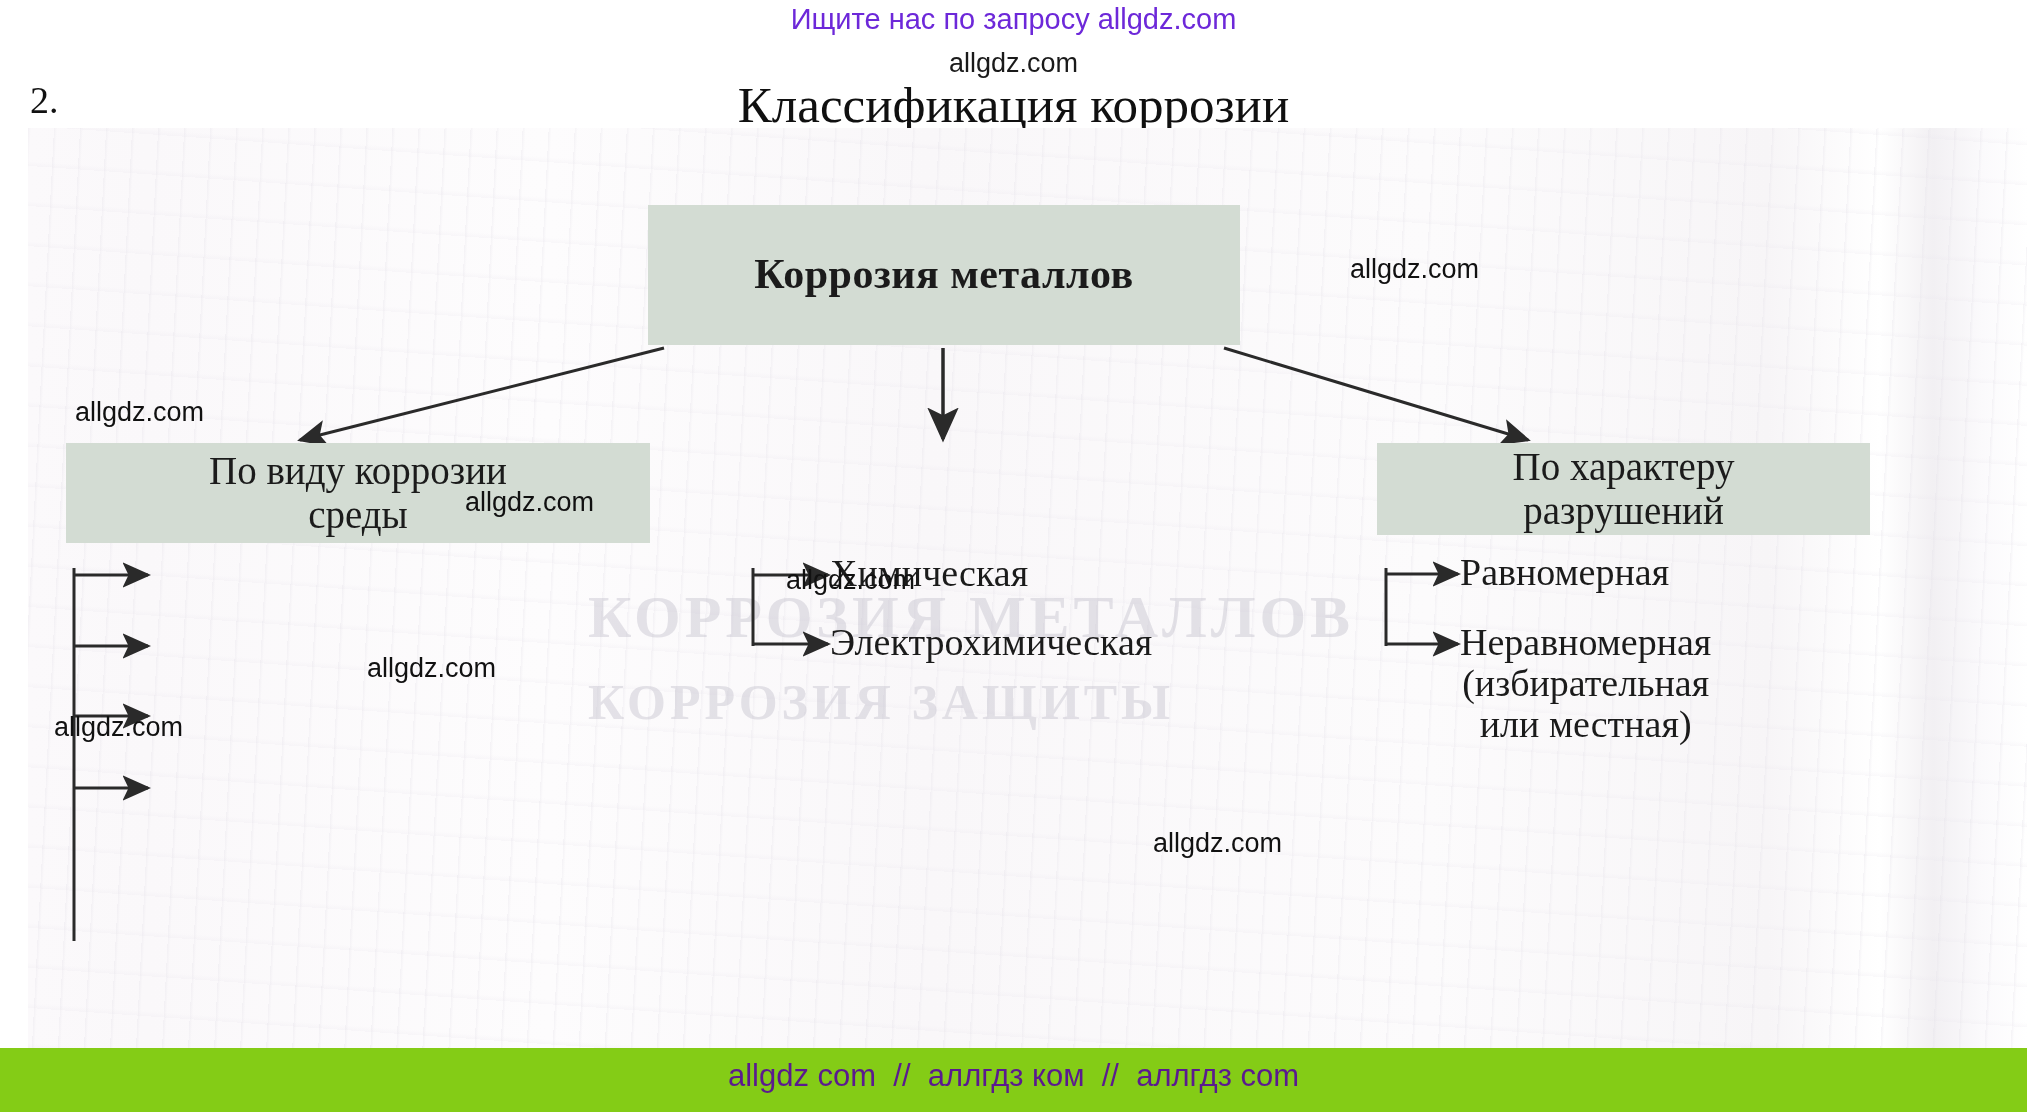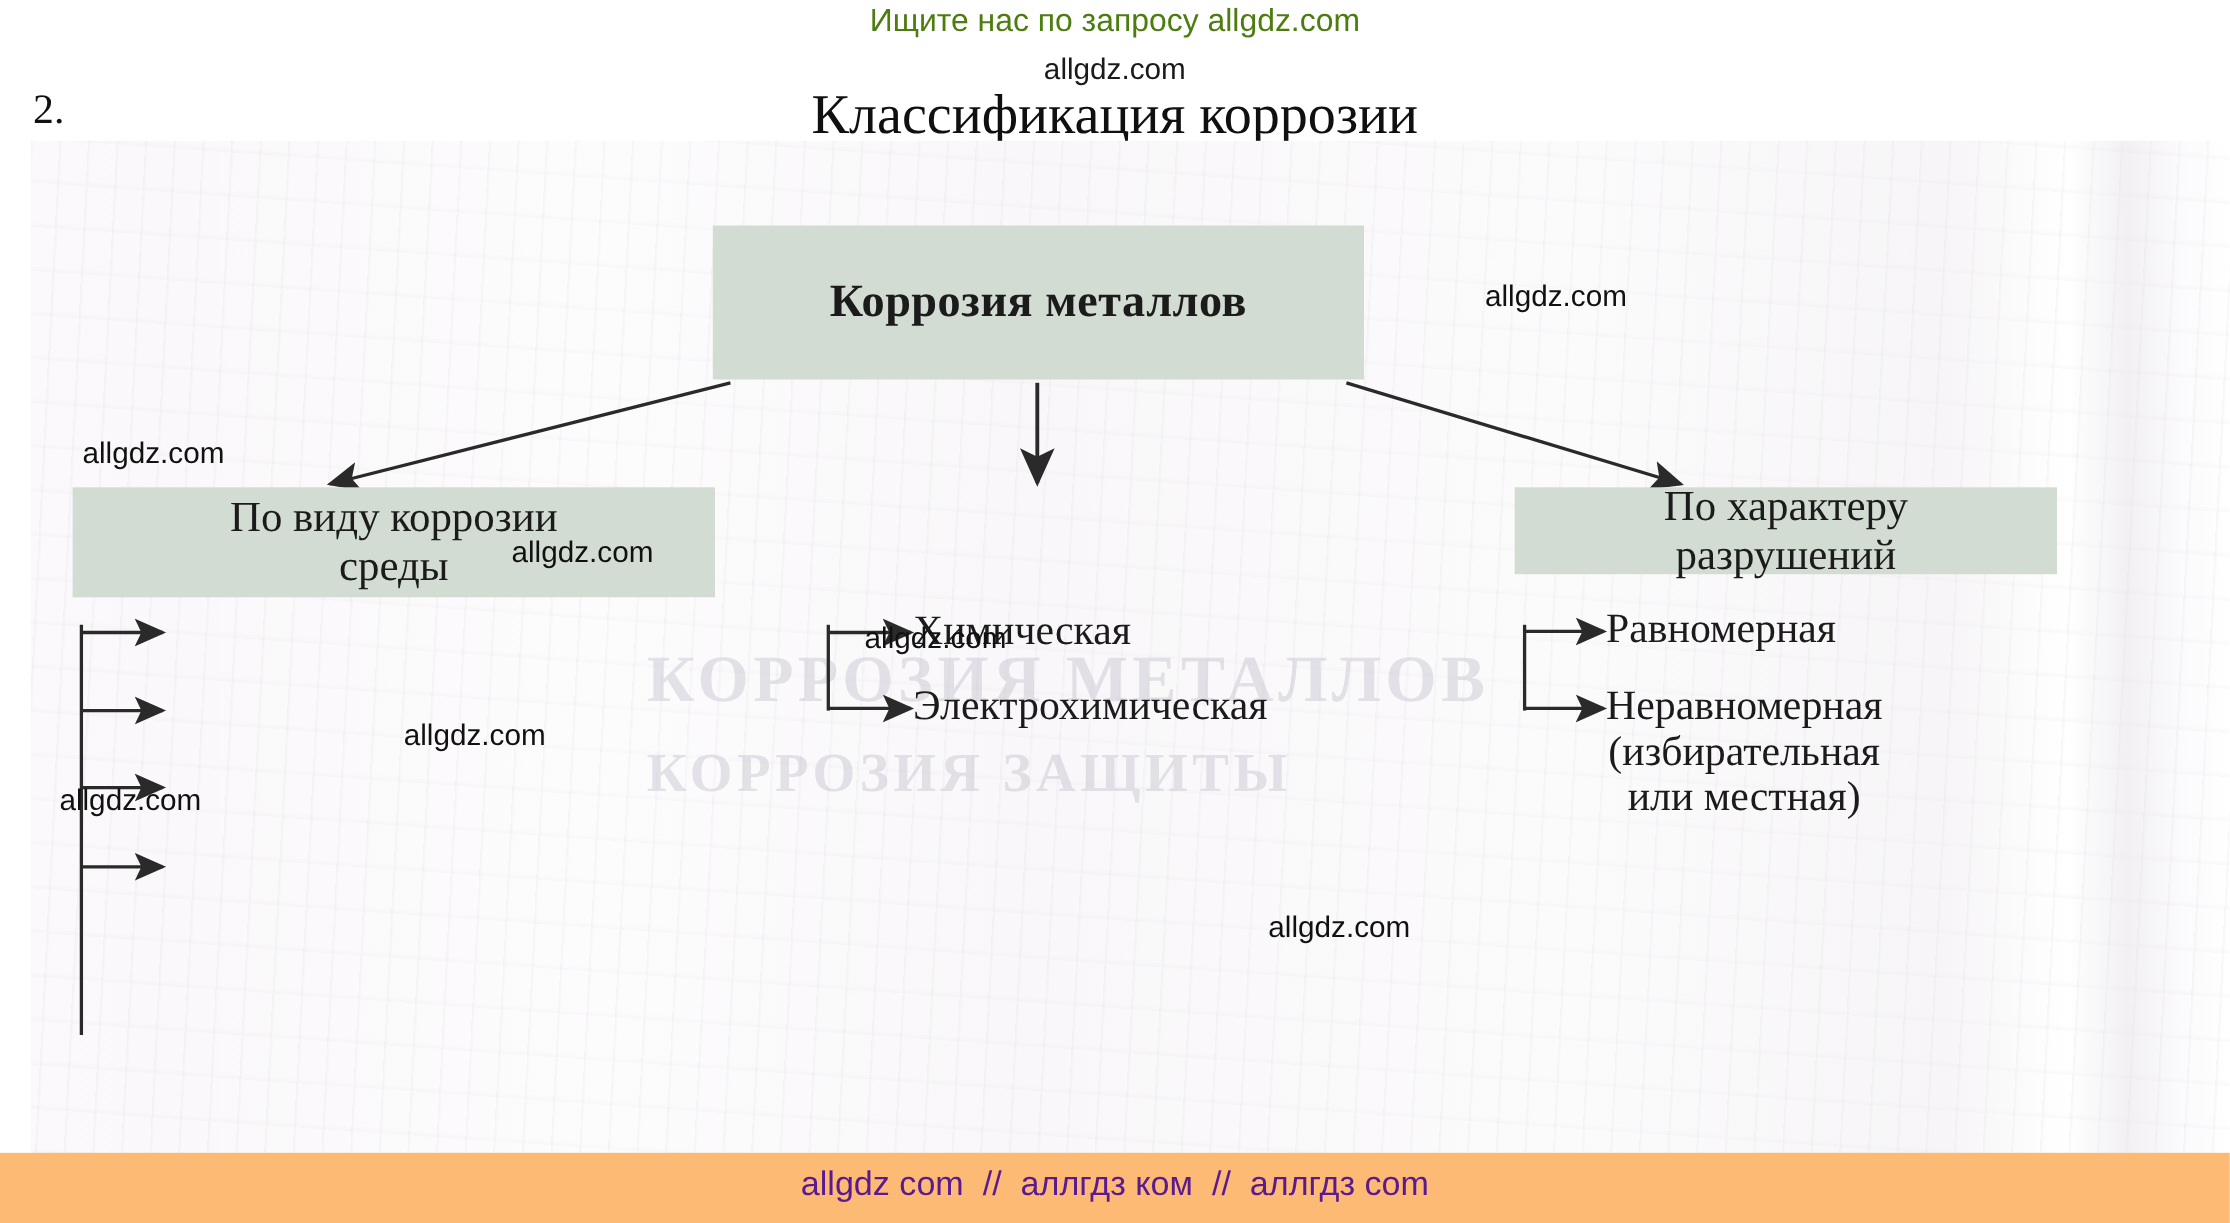--- a/index.html
+++ b/index.html
@@ -22,21 +22,21 @@
     left: 0; top: 0;
     width: 2027px; height: 128px;
     background: #ffffff;
   }
   #search-banner {
     position: absolute;
     left: 0; top: 3px;
     width: 2027px;
     text-align: center;
     font-size: 29px;
-    color: #4d7c0f;
+    color: #6d28d9;
     font-family: "Liberation Sans", sans-serif;
     white-space: nowrap;
   }
   #watermark-top-center {
     position: absolute;
     left: 0; top: 48px;
     width: 2027px;
     text-align: center;
     font-size: 27px;
     color: #1a1a1a;
@@ -115,21 +115,21 @@
     width: 592px; height: 140px;
     font-size: 42px;
     font-weight: bold;
     letter-spacing: 0.5px;
   }
   .node-cat {
     font-size: 39px;
   }
   #node-cat-0 { left: 38px;   top: 315px; width: 584px; height: 100px; }
   #node-cat-1 { left: 716px;  top: 315px; width: 434px; height: 100px; }
-  #node-cat-2 { left: 1349px; top: 315px; width: 493px; height: 79px; }
+  #node-cat-2 { left: 1349px; top: 315px; width: 493px; height: 92px; }
 
   
   .leaf-group { position: absolute; }
   .leaf {
     position: absolute;
     font-family: "Liberation Serif", serif;
     font-size: 38px;
     color: #1b1b1b;
     line-height: 1.08;
     white-space: pre-line;
@@ -157,21 +157,21 @@
     color: #111111;
     white-space: nowrap;
     user-select: none;
   }
 
   
   #footer {
     position: absolute;
     left: 0; top: 1048px;
     width: 2027px; height: 64px;
-    background: #fdba74;
+    background: #84cc16;
   }
   #footer-text {
     position: absolute;
     left: 0; top: 10px;
     width: 2027px;
     text-align: center;
     font-size: 31px;
     color: #5b1a8f;
     font-family: "Liberation Sans", sans-serif;
     white-space: pre;

